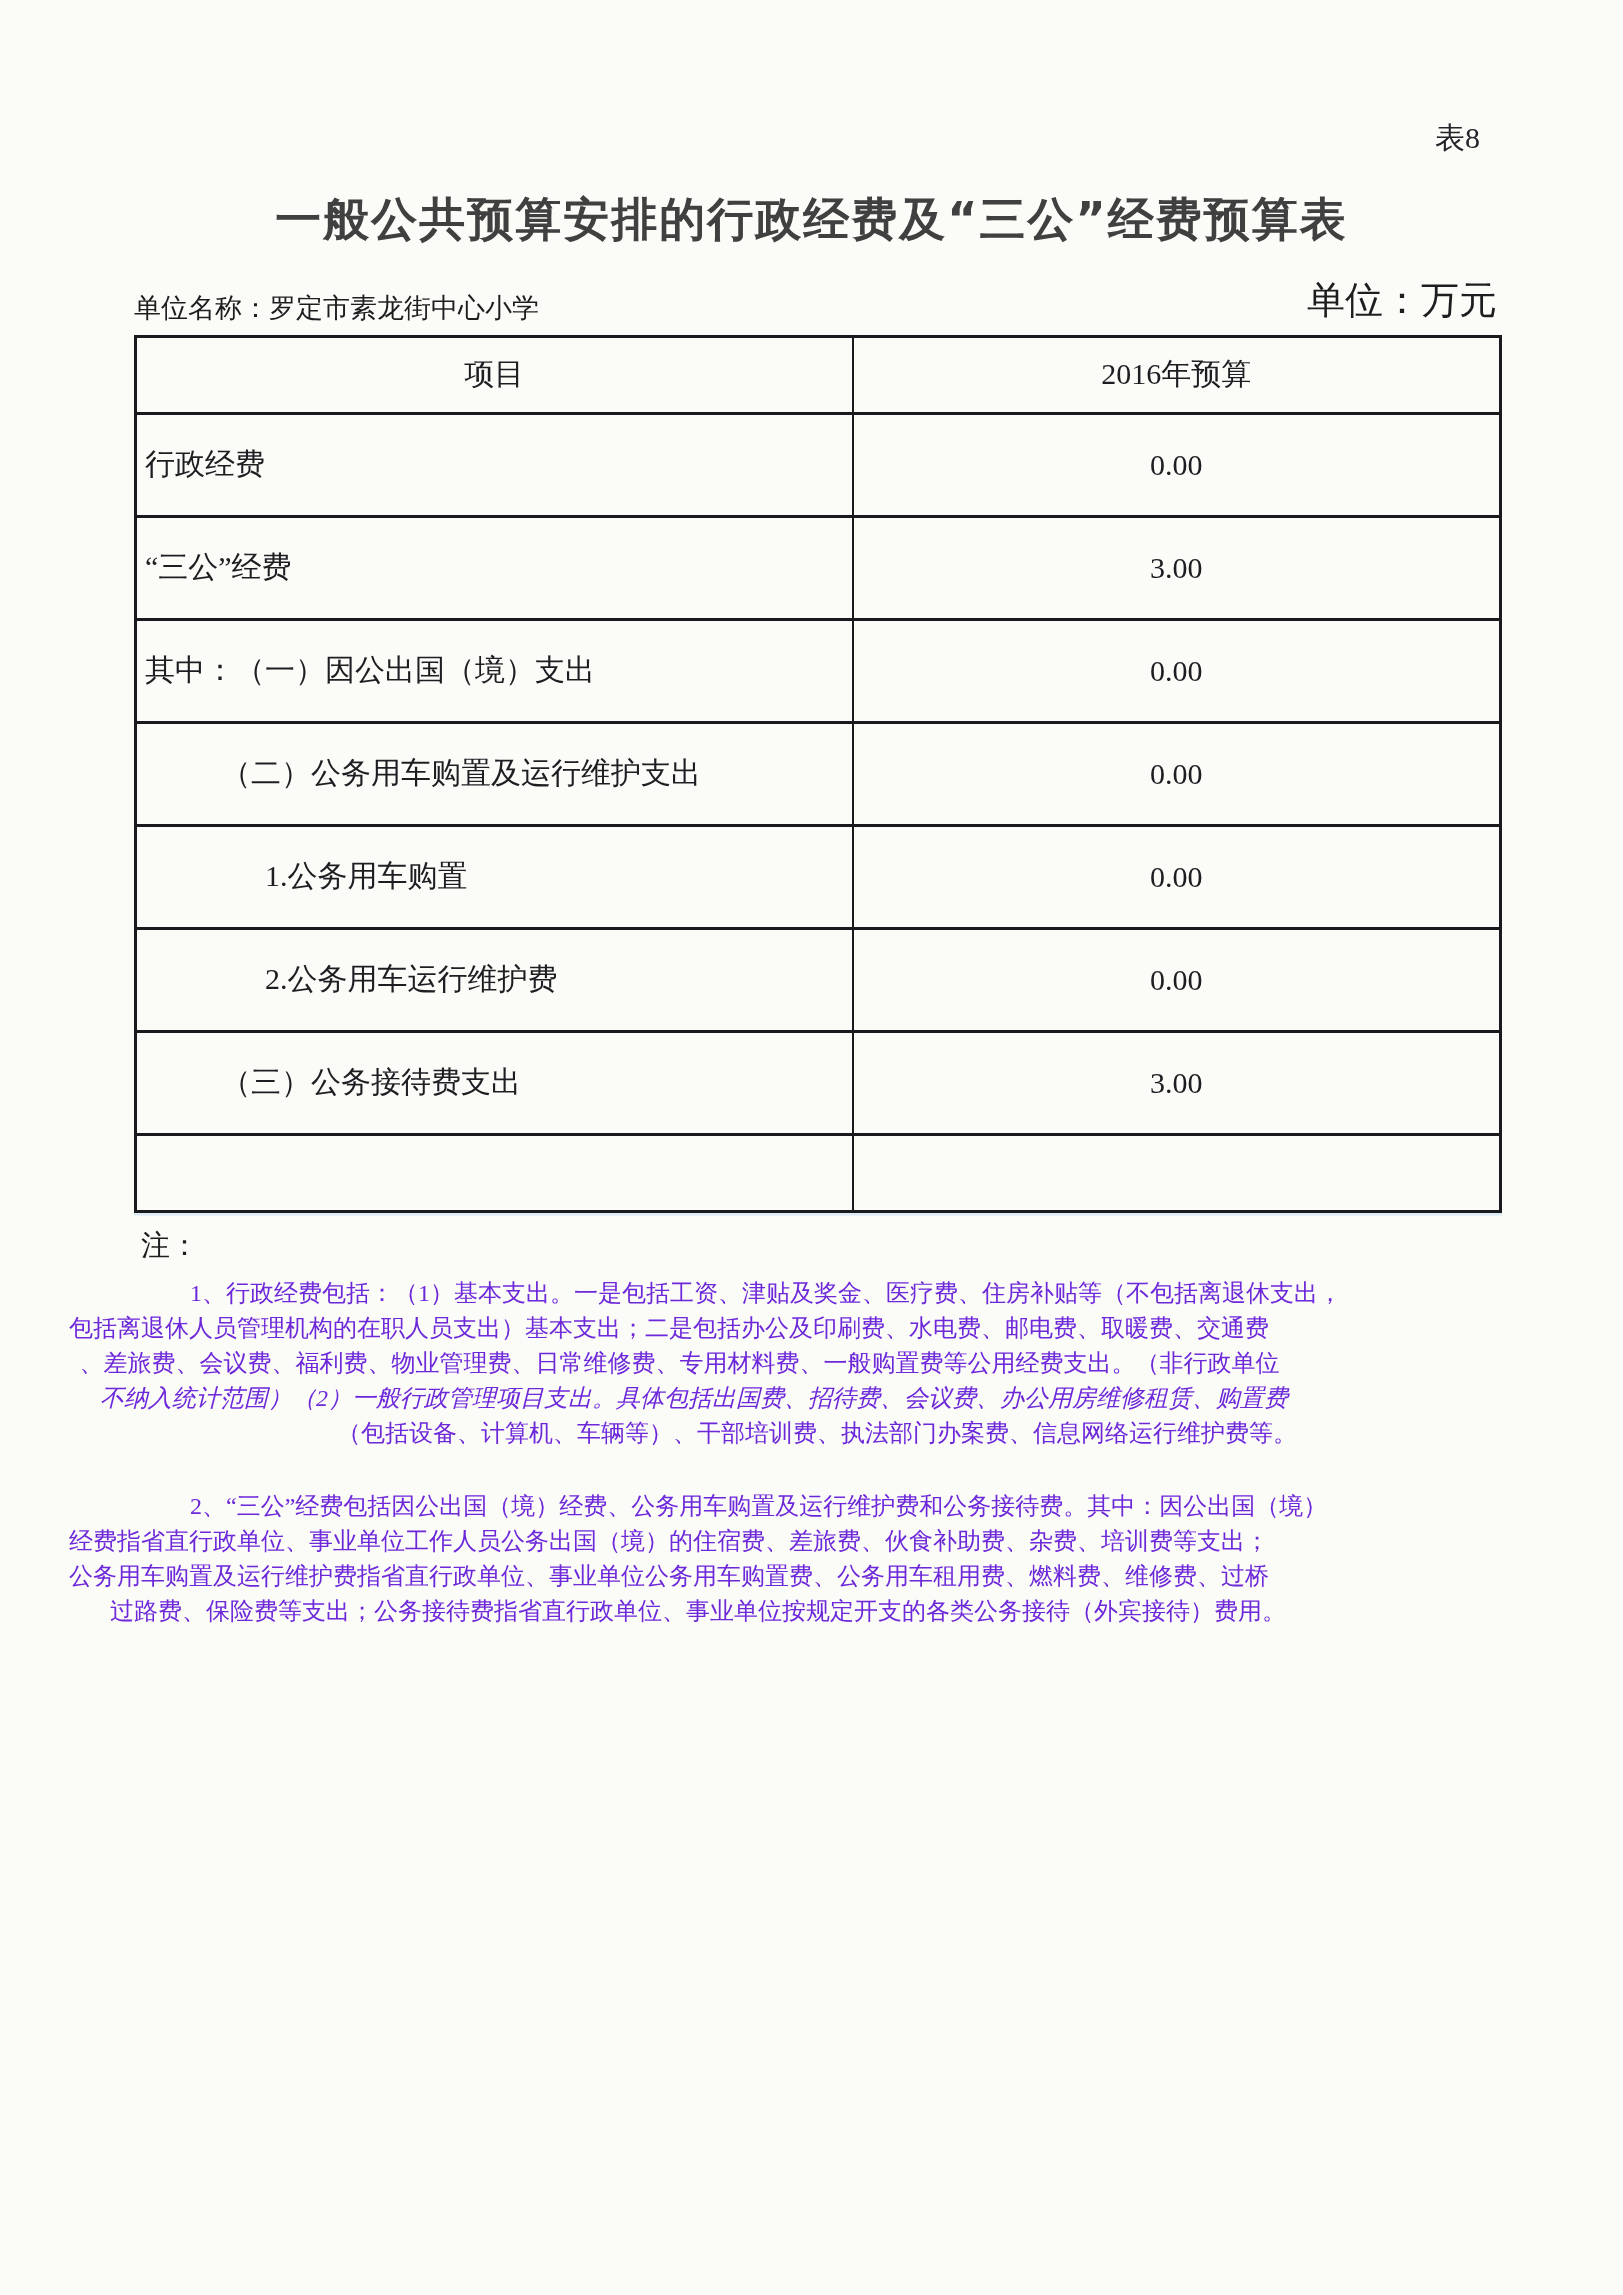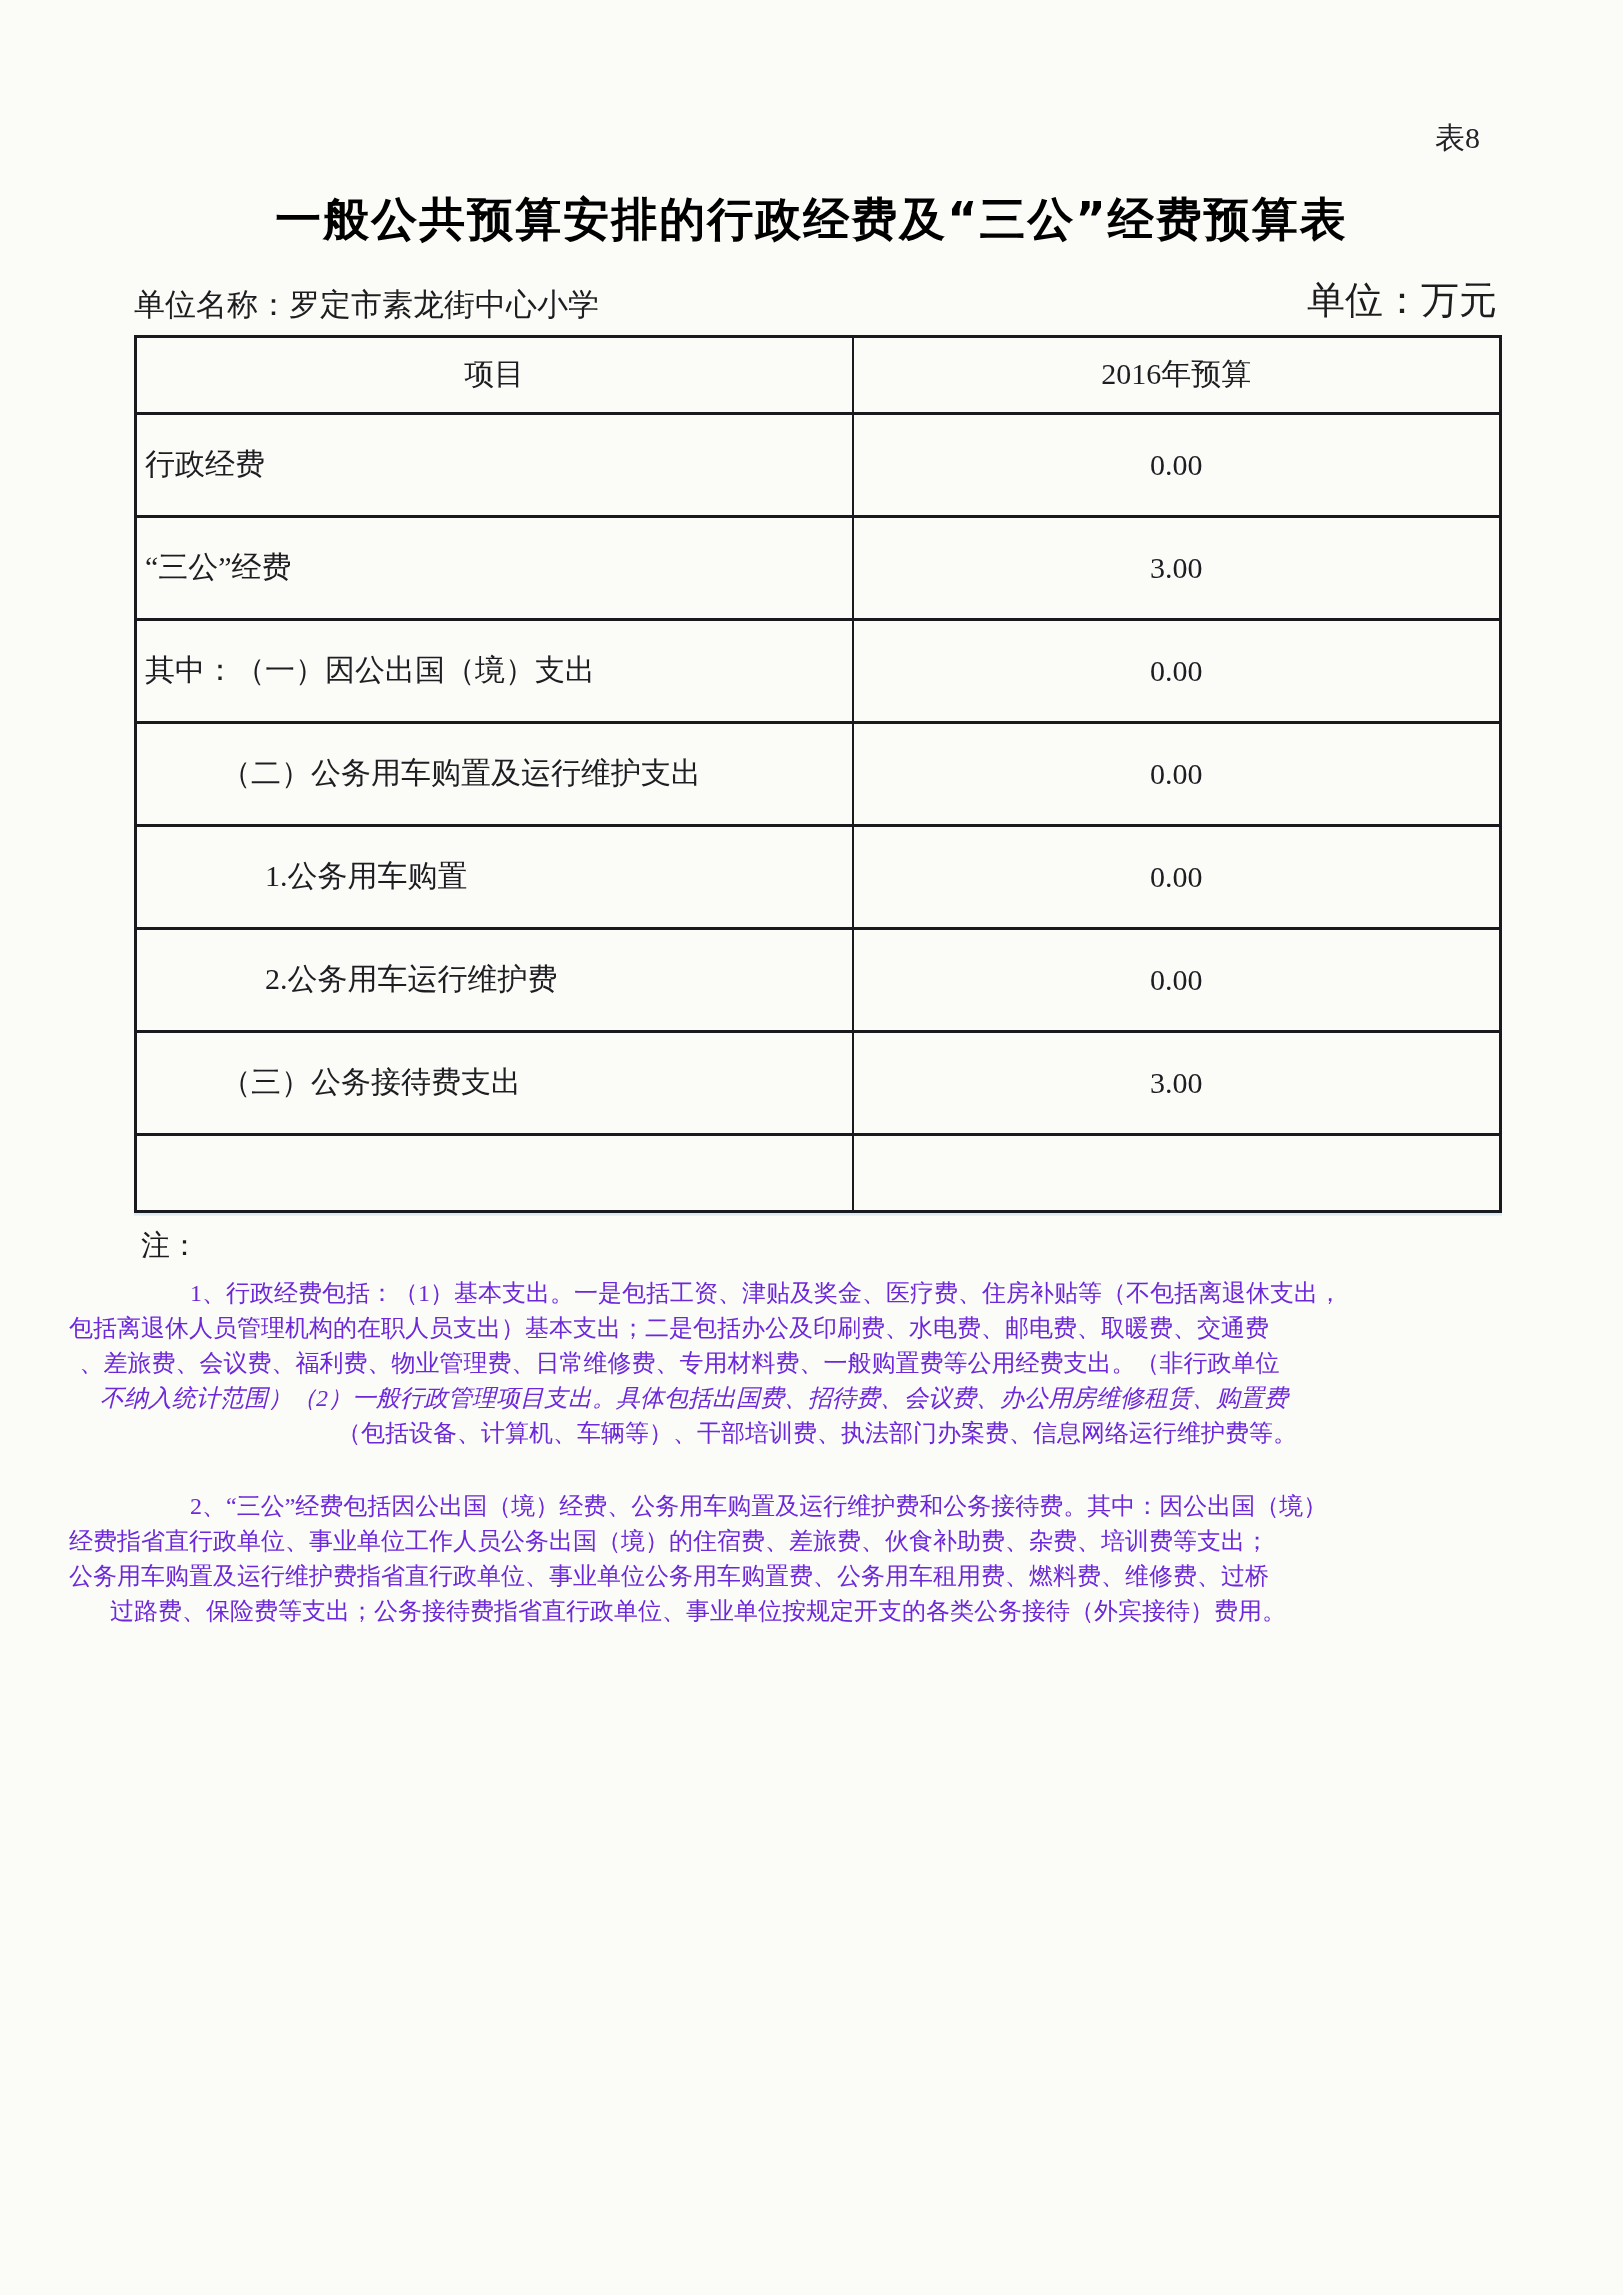--- a/index.html
+++ b/index.html
@@ -20,29 +20,29 @@
     font-size:30px;
     color:#23232a;
   }
   .doc-title {
     margin:30px 0 0 0;
     text-align:center;
     font-family:"DejaVu Sans","Liberation Sans",sans-serif;
     font-weight:bold;
     font-size:46px;
     letter-spacing:2px;
-    color:#000000;
+    color:#404040;
   }
   .meta-row {
     display:flex;
     justify-content:space-between;
     align-items:flex-end;
     margin:23.6px 126px 9.2px 134px;
   }
-  .meta-left { font-size:31px;font-family:Liberation Mono, monospace; }
+  .meta-left { font-size:27px;font-family:Liberation Mono, monospace; }
   .meta-right { font-size:38px; }
   table.budget {
     border-collapse:collapse;
     margin-left:134px;
     width:1365px;
     table-layout:fixed;
     border:3.3px solid #1a1a1e;
     box-shadow:0 2.6px 0 rgba(160,205,235,0.35);
   }
   col.c-item { width:717px; }

